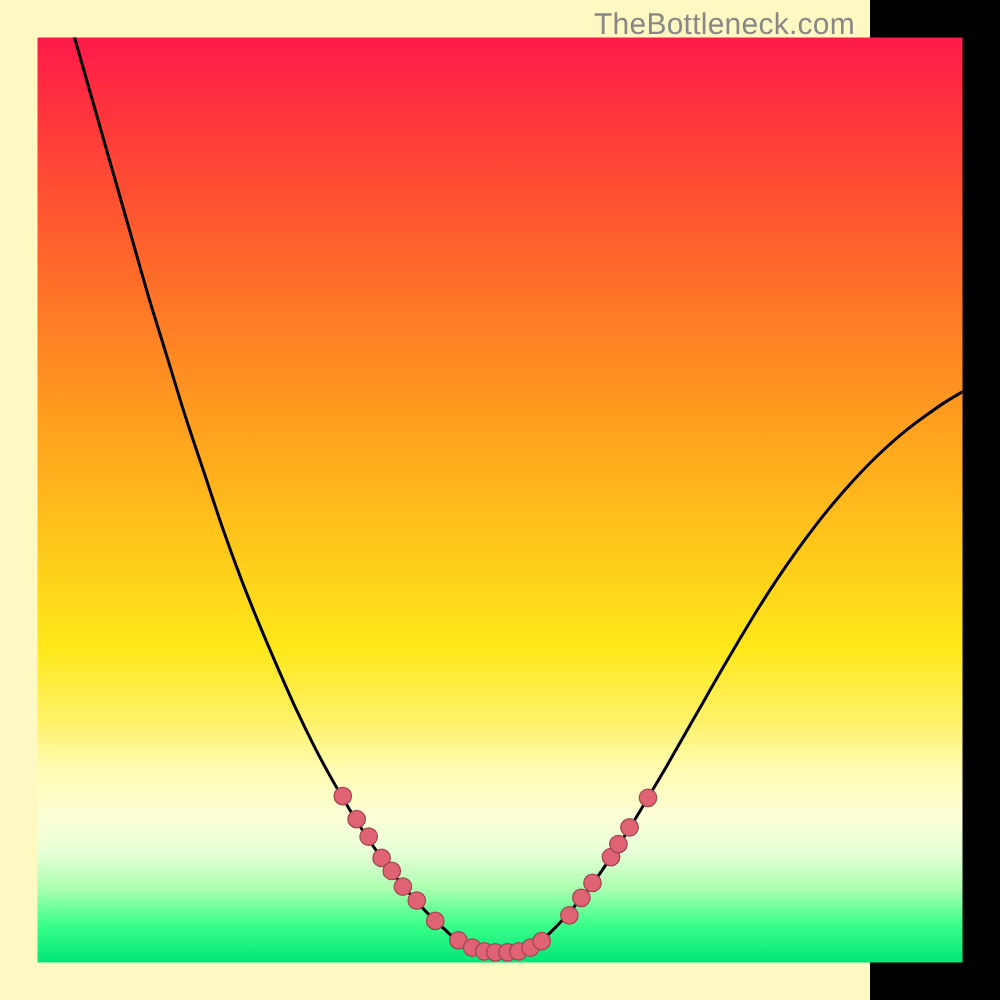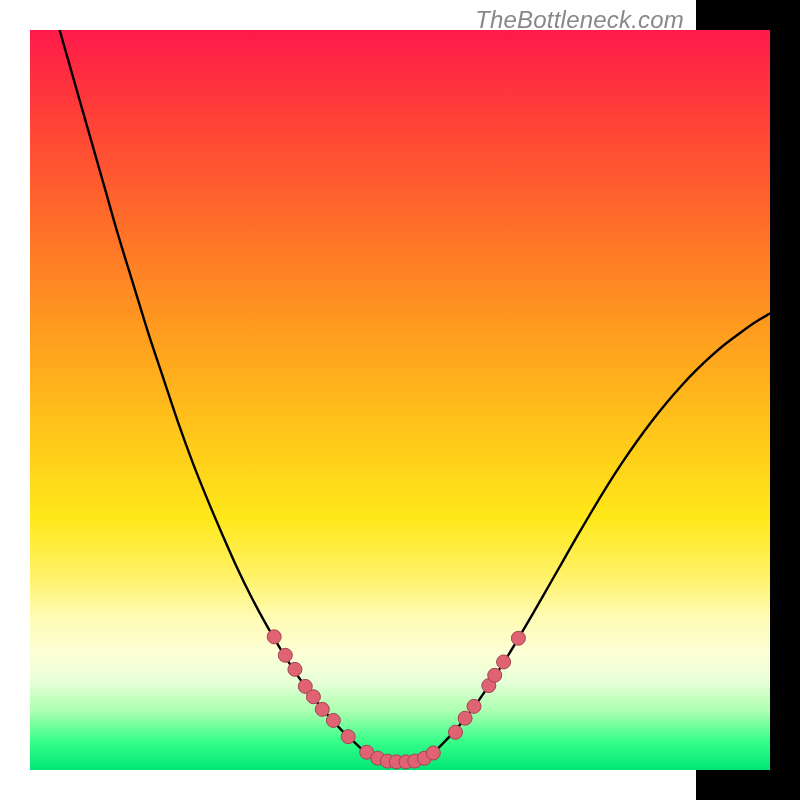--- a/index.html
+++ b/index.html
@@ -8,22 +8,21 @@
     background: #000;
     width: 800px;
     height: 800px;
     overflow: hidden;
     font-family: Arial, Helvetica, sans-serif;
   }
   .frame {
     position: relative;
     width: 696px;
     height: 800px;
-    background: #ffffff;
-    font-style: italic;
+    background: #fef9c3;
   }
   .plot-area {
     position: absolute;
     left: 30px;
     top: 30px;
     width: 740px;
     height: 740px;
     background: linear-gradient(
       to bottom,
       #ff1a4a 0%,

